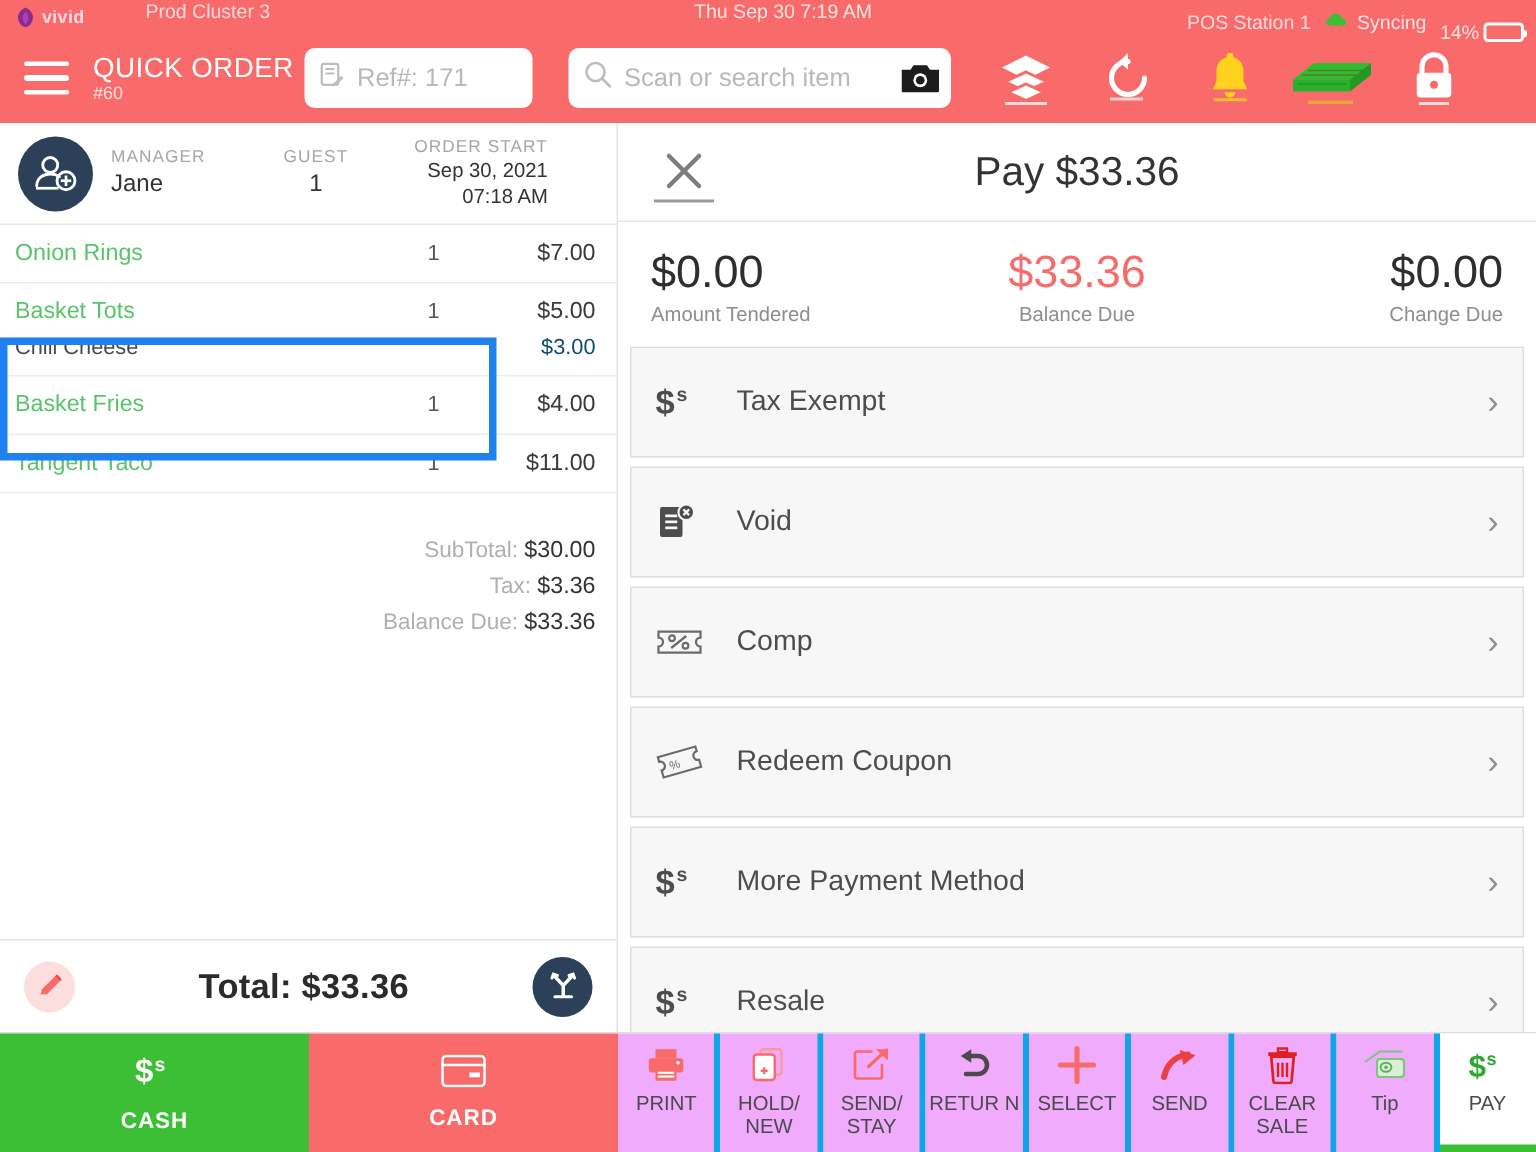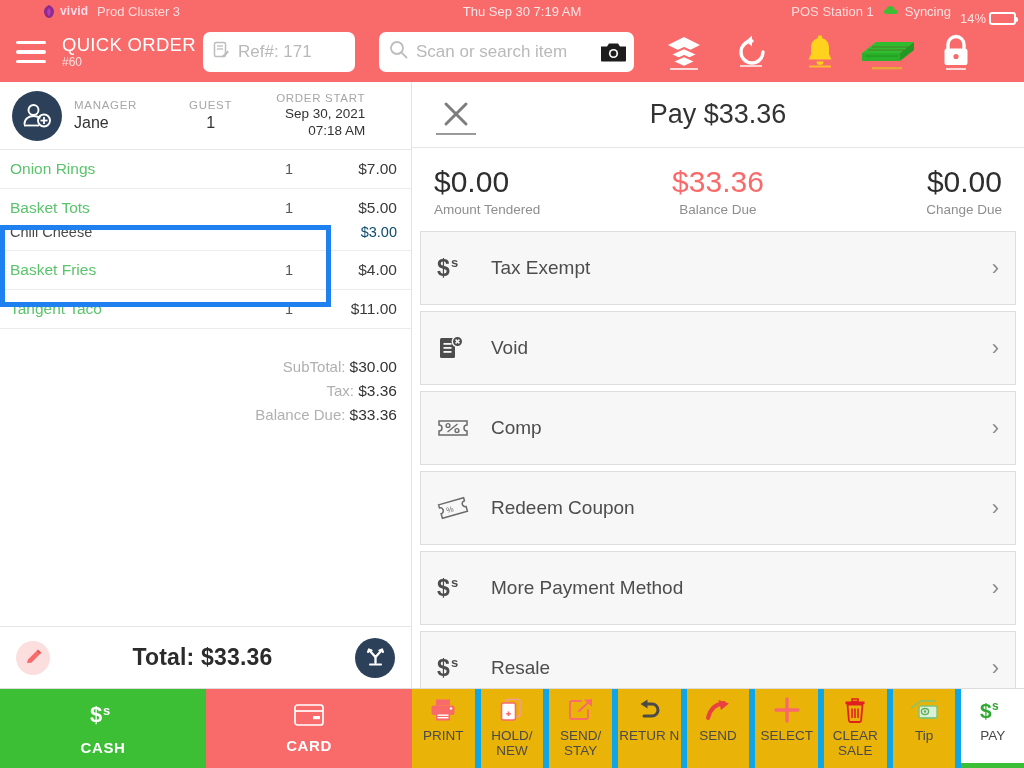--- a/index.html
+++ b/index.html
@@ -7,22 +7,22 @@
     width: 1024px; height: 768px;
     font-family: "Liberation Sans", sans-serif;
     background: #ffffff;
     overflow: hidden;
   }
   #app { position: relative; width: 1024px; height: 768px; display: flex; flex-direction: column; }
 
   
   .header { background: #f96a6a; color: #fff; flex: 0 0 82px; position: relative; }
   .statusbar {
-    height: 22px; display: flex; align-items: center;
-    font-size: 12.5px; color: #ffe3e3; position: relative; padding-left: 32px;
+    height: 22px; display: flex; 
+    font-size: 12.5px; color: #ffe3e3; position: relative;
   }
   .sb-logo { display: flex; align-items: center; gap: 4px; margin-left: 10px; }
   .sb-logo-mark { width: 14px; height: 15px; position: relative; }
   .sb-logo-text { font-size: 12px; font-weight: 700; color: #ffd9e6; letter-spacing: .2px; }
   .sb-cluster { position: absolute; left: 97px; font-size: 13px; color: #ffdada; }
   .sb-time { position: absolute; left: 50%; transform: translateX(-50%); font-size: 13px; color: #ffe6e6; margin-left: 10px; }
   .sb-right { position: absolute; right: 8px; display: flex; align-items: center; gap: 9px; font-size: 13px; color: #ffe3e3;}
   .sb-station { color: #ffdada; }
   .sb-sync { display: flex; align-items: center; gap: 5px; }
   .sb-batt { display: flex; align-items: center; gap: 3px; margin-top: 14px; }
@@ -113,22 +113,22 @@
   
   .bottom { flex: 0 0 80px; display: flex; border-top: 1px solid #dcdcdc; }
   .pay-btn { width: 206px; display: flex; flex-direction: column; align-items: center; justify-content: center; gap: 7px; color: #fff; cursor: pointer; }
   .pay-btn.cash { background: #3cbe35; }
   .pay-btn.card { background: #f96a6a; }
   .pay-btn .lbl { font-size: 15px; font-weight: 700; letter-spacing: .6px; }
 
   .tools { flex: 1; display: flex; background: #fafafa; }
   .tool {
     flex: 1; display: flex; flex-direction: column; align-items: center; justify-content: flex-start;
-    padding-top: 8px; gap: 5px; border-right: 6px solid #0ea5e9; cursor: pointer; position: relative;
-    background: #eab308;
+    padding-top: 8px; gap: 5px; border-right: 4px solid #0ea5e9; cursor: pointer; position: relative;
+    background: #f0abfc;
   }
   .tool:last-child { border-right: none; }
   .tool .tlbl { font-size: 13.5px; color: #4a4a4a; text-align: center; line-height: 1.12; word-break: break-word; max-width: 62px; }
   .tool.active { background: #ffffff; }
   .tool.active::after { content: ''; position: absolute; left: 0; right: 0; bottom: 0; height: 5px; background: #3cbe35; }
   .tool-ico { height: 26px; display: flex; align-items: center; justify-content: center; }
 </style>
 </head>
 <body>
 
@@ -515,35 +515,35 @@
           <div class="tool-ico">
             <svg width="25" height="23" viewBox="0 0 25 23">
               <path d="M7 5 H15 a6 6 0 0 1 0 12 H7" fill="none" stroke="#4a4a4a" stroke-width="3" stroke-linecap="round" stroke-linejoin="round"></path>
               <path d="M10.5 0.5 L3.5 5 L10.5 9.5 Z" fill="#4a4a4a"></path>
             </svg>
           </div>
           <div class="tlbl">RETUR N</div>
         </div>
         <div class="tool">
           <div class="tool-ico">
+            <svg width="26" height="26" viewBox="0 0 26 26">
+              <line x1="13" y1="2" x2="13" y2="24" stroke="#f96a6a" stroke-width="3.4" stroke-linecap="round"></line>
+              <line x1="2" y1="13" x2="24" y2="13" stroke="#f96a6a" stroke-width="3.4" stroke-linecap="round"></line>
+            </svg>
+          </div>
+          <div class="tlbl">SELECT</div>
+        </div>
+        <div class="tool">
+          <div class="tool-ico">
             <svg width="26" height="22" viewBox="0 0 26 22">
               <path d="M3 19 C5 10 11 5 19 4" fill="none" stroke="#e8413f" stroke-width="4" stroke-linecap="round"></path>
               <path d="M13.5 1 L24 4.5 L16 11 Z" fill="#e8413f"></path>
             </svg>
           </div>
           <div class="tlbl">SEND</div>
-        </div>
-        <div class="tool">
-          <div class="tool-ico">
-            <svg width="26" height="26" viewBox="0 0 26 26">
-              <line x1="13" y1="2" x2="13" y2="24" stroke="#f96a6a" stroke-width="3.4" stroke-linecap="round"></line>
-              <line x1="2" y1="13" x2="24" y2="13" stroke="#f96a6a" stroke-width="3.4" stroke-linecap="round"></line>
-            </svg>
-          </div>
-          <div class="tlbl">SELECT</div>
         </div>
         <div class="tool">
           <div class="tool-ico">
             <svg width="22" height="25" viewBox="0 0 22 25">
               <rect x="1.5" y="3.5" width="19" height="2.6" fill="#e02020"></rect>
               <path d="M8 1 h6 v2.5 h-6 z" fill="none" stroke="#e02020" stroke-width="1.6"></path>
               <path d="M3.5 6.5 h15 l-1.4 16 a1.6 1.6 0 0 1-1.6 1.5 h-9 a1.6 1.6 0 0 1-1.6-1.5 z" fill="none" stroke="#e02020" stroke-width="1.8"></path>
               <line x1="8" y1="10.5" x2="8" y2="20" stroke="#e02020" stroke-width="1.6"></line>
               <line x1="11" y1="10.5" x2="11" y2="20" stroke="#e02020" stroke-width="1.6"></line>
               <line x1="14" y1="10.5" x2="14" y2="20" stroke="#e02020" stroke-width="1.6"></line>

